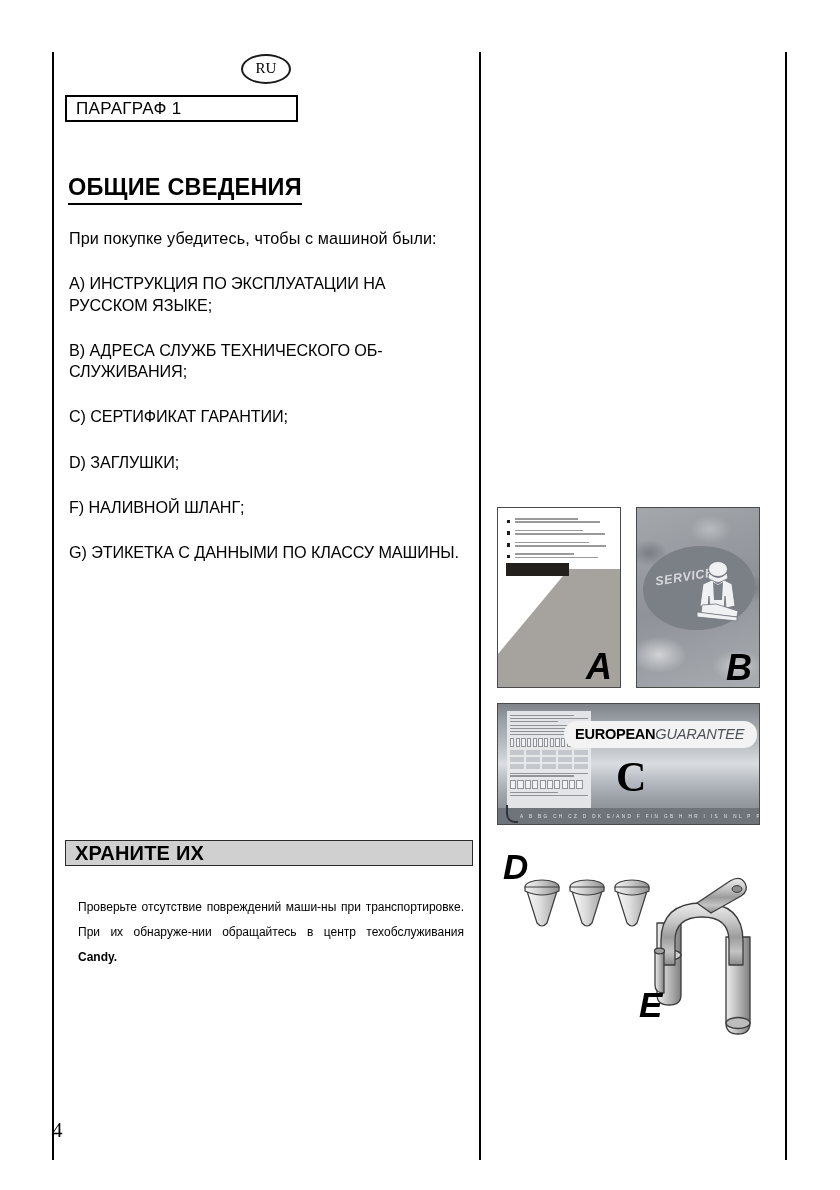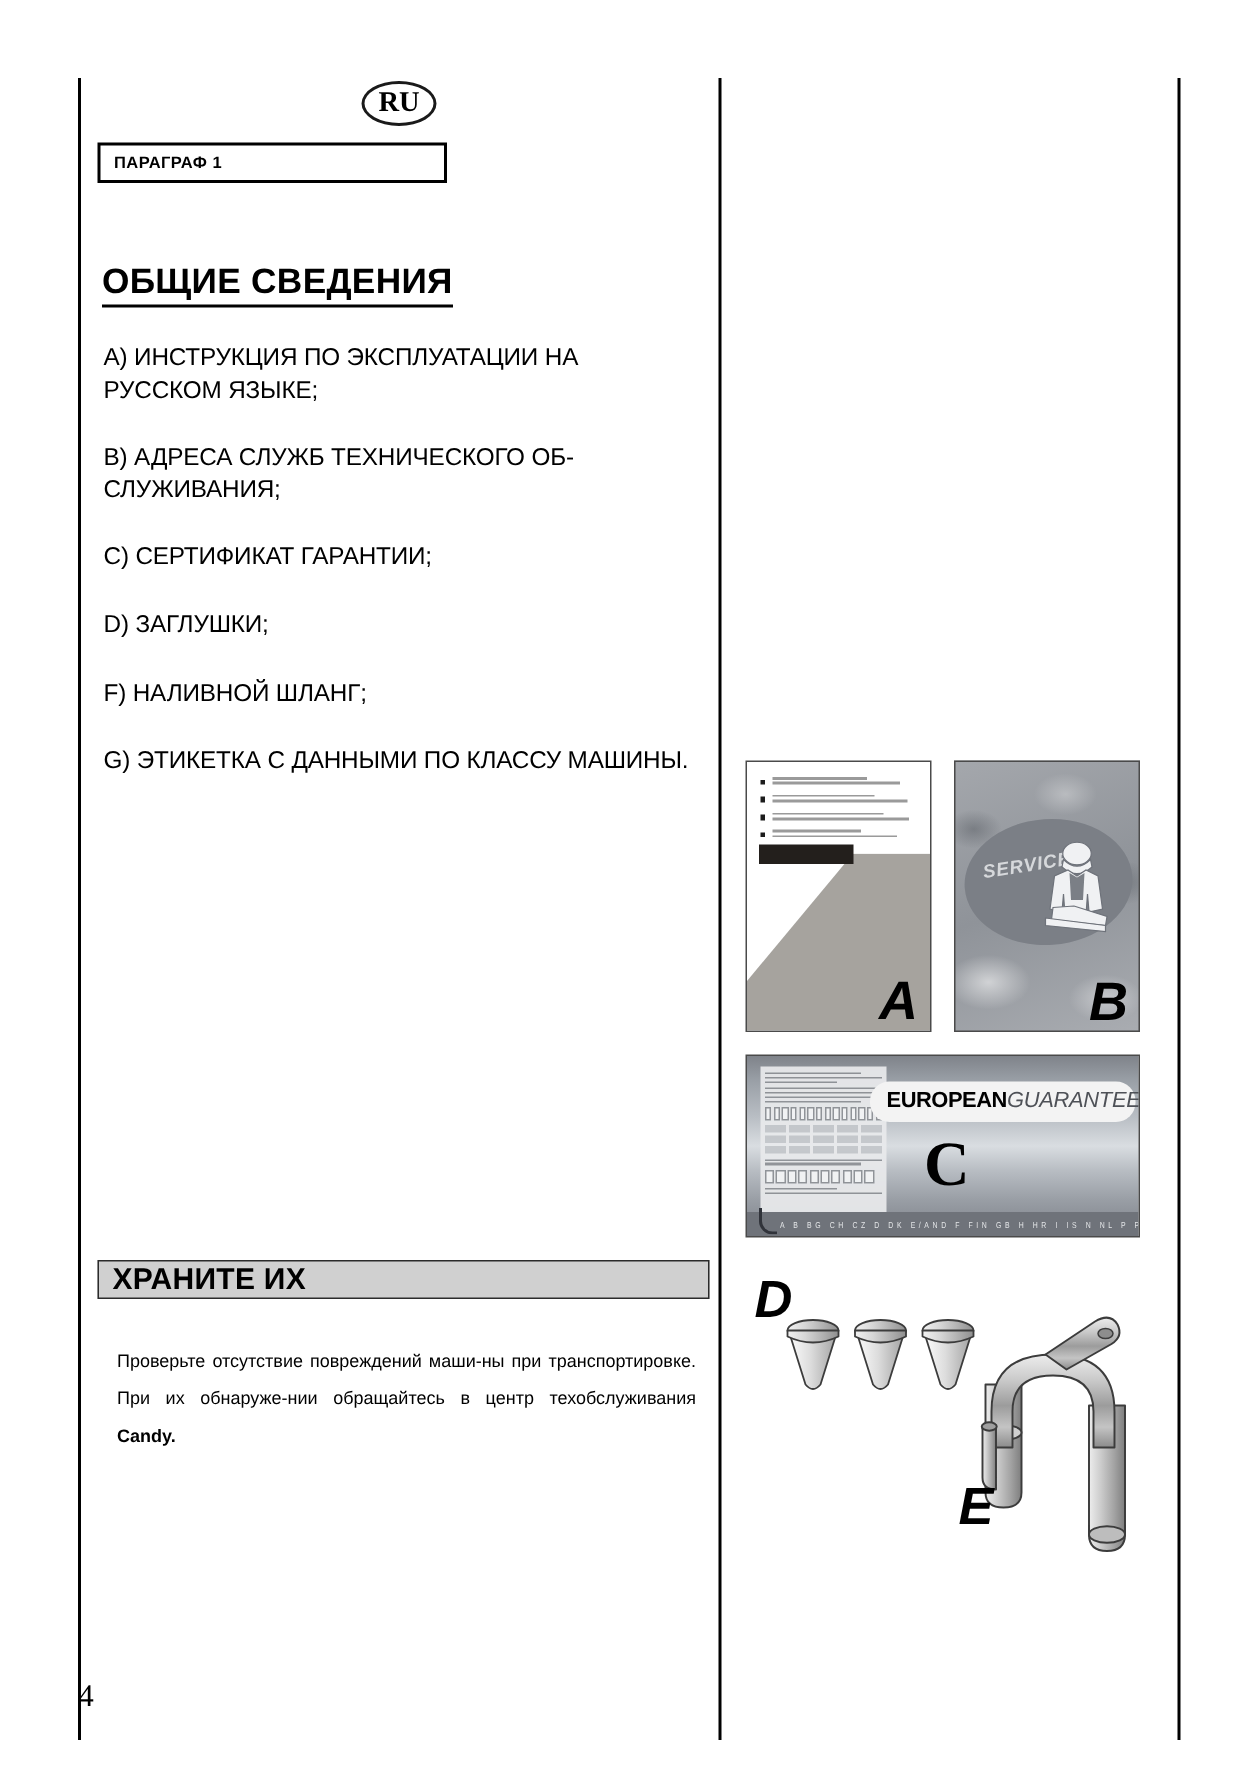--- a/index.html
+++ b/index.html
@@ -20,32 +20,32 @@
   #ru-badge{
     position:absolute;left:241px;top:54px;width:50px;height:30px;
   }
   #ru-badge .oval{
     position:absolute;inset:0;border:2.5px solid #1a1a1a;border-radius:50%;
     box-sizing:border-box;
   }
   #ru-badge .txt{
     position:absolute;inset:0;display:flex;align-items:center;justify-content:center;
     font-family:"Liberation Serif","DejaVu Serif",serif;
-    font-weight:bold;font-size:19px;letter-spacing:0px;line-height:1;
+    font-weight:normal;font-size:15px;letter-spacing:0px;line-height:1;
     padding-bottom:1px;
   }
 
   
   #paragraph-box{
     position:absolute;left:65px;top:95px;width:233px;height:27px;
     border:2px solid #000;background:#fff;box-sizing:border-box;
     display:flex;align-items:center;
   }
   #paragraph-box .lbl{
-    font-size:11px;font-weight:bold;letter-spacing:.3px;padding-left:9px;
+    font-size:17px;font-weight:normal;letter-spacing:.3px;padding-left:9px;
   }
 
   
   #page-title{
     position:absolute;left:68px;top:174px;
     font-size:23.5px;font-weight:bold;letter-spacing:.2px;
     border-bottom:2.6px solid #000;padding-bottom:2px;
     display:inline-block;
   }
 
@@ -139,21 +139,21 @@
 
   
   #fig-c{
     position:absolute;left:0px;top:196px;width:263px;height:122px;
     border:1.4px solid #4a4a4a;overflow:hidden;box-sizing:border-box;
     background:linear-gradient(180deg,
       #7f838a 0%, #9aa0a7 14%, #b9bec4 34%, #d9dde1 50%,
       #b7bcc2 64%, #999ea5 80%, #7c8088 100%);
   }
   #fig-c .band{
-    position:absolute;left:82px;top:17px;right:2px;height:27px;background:#f3f3f3;border-radius:13px;
+    position:absolute;left:66px;top:17px;right:2px;height:27px;background:#f3f3f3;border-radius:13px;
   }
   #fig-c .band .ttl{
     position:absolute;left:11px;top:4px;font-size:14.6px;line-height:19px;white-space:nowrap;
   }
   #fig-c .band .ttl .b{font-weight:bold;letter-spacing:-.3px;}
   #fig-c .band .ttl .i{font-style:italic;color:#4e5157;letter-spacing:-.2px;}
   #fig-c .letter{
     position:absolute;left:118px;top:52px;font-size:42px;font-weight:bold;
     line-height:1;font-family:"Liberation Serif",serif;
   }
@@ -206,20 +206,21 @@
   <div class="txt">RU</div>
 </div>
 
 <div id="paragraph-box">
   <span class="lbl">ПАРАГРАФ 1</span>
 </div>
 
 <div id="page-title">ОБЩИЕ СВЕДЕНИЯ</div>
 
 <div id="left-col">
+  <p class="para intro">При покупке убедитесь, чтобы с машиной были:</p>
   <p class="para item">A)   ИНСТРУКЦИЯ ПО ЭКСПЛУАТАЦИИ НА РУССКОМ ЯЗЫКЕ;</p>
   <p class="para item">B)   АДРЕСА СЛУЖБ ТЕХНИЧЕСКОГО ОБ-СЛУЖИВАНИЯ;</p>
   <p class="para item">C)   СЕРТИФИКАТ ГАРАНТИИ;</p>
   <p class="para item">D)  ЗАГЛУШКИ;</p>
   <p class="para item">F)   НАЛИВНОЙ ШЛАНГ;</p>
   <p class="para item">G)  ЭТИКЕТКА С ДАННЫМИ ПО КЛАССУ МАШИНЫ.</p>
 </div>
 
 <div id="keep-box">
   <span class="lbl">ХРАНИТЕ ИХ</span>

